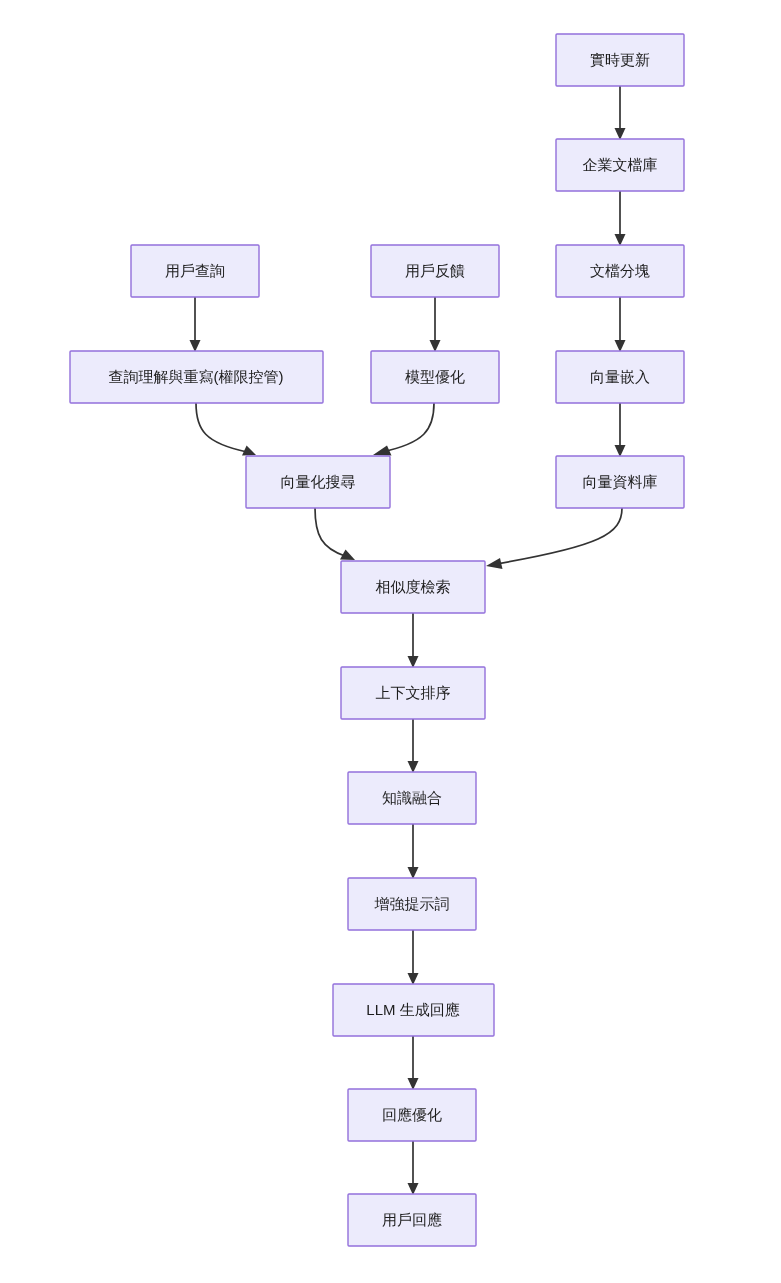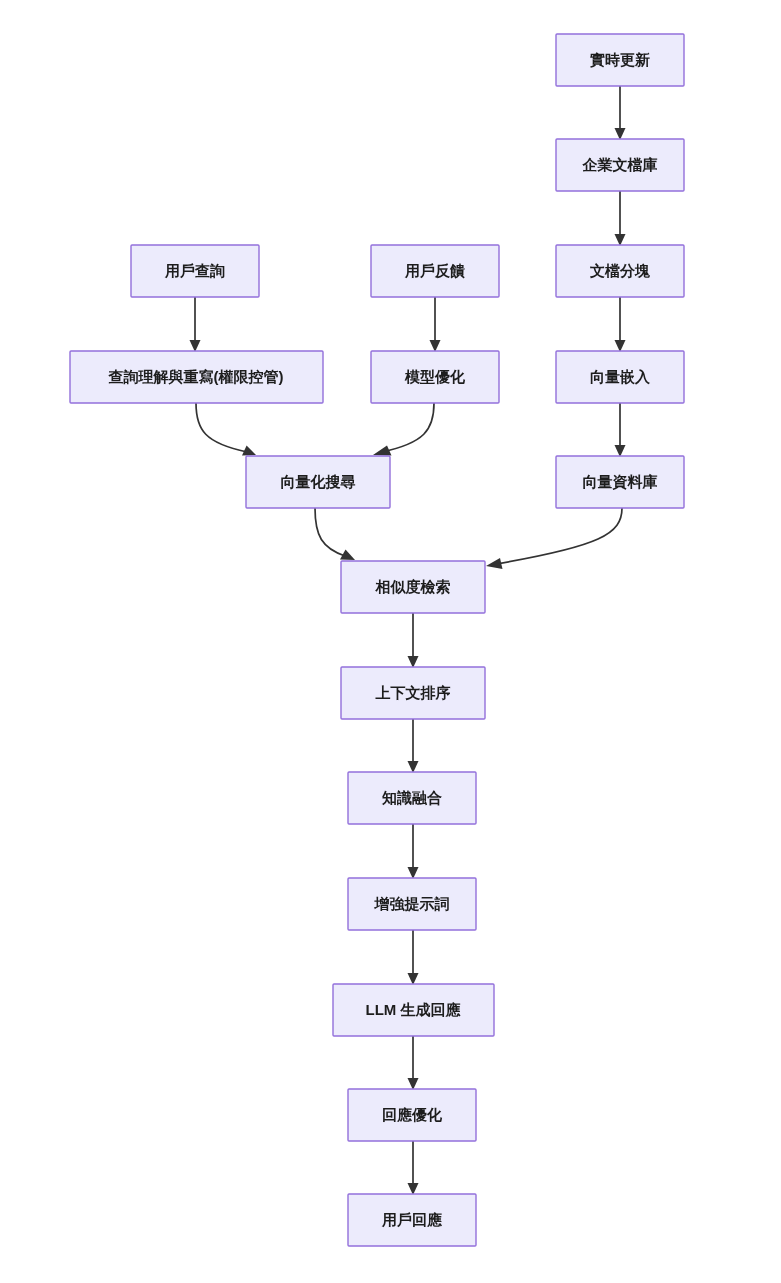--- a/index.html
+++ b/index.html
@@ -11,21 +11,20 @@
   body {
     width: 781px;
     height: 1283px;
     font-family: "Liberation Sans", "DejaVu Sans", sans-serif;
     overflow: hidden;
   }
   #flow-root {
     position: relative;
     width: 696px;
     height: 1283px;
-    font-weight: bold;
   }
   svg#flow-svg {
     position: absolute;
     top: 0;
     left: 0;
     width: 781px;
     height: 1283px;
     display: block;
   }
   .node-rect {

